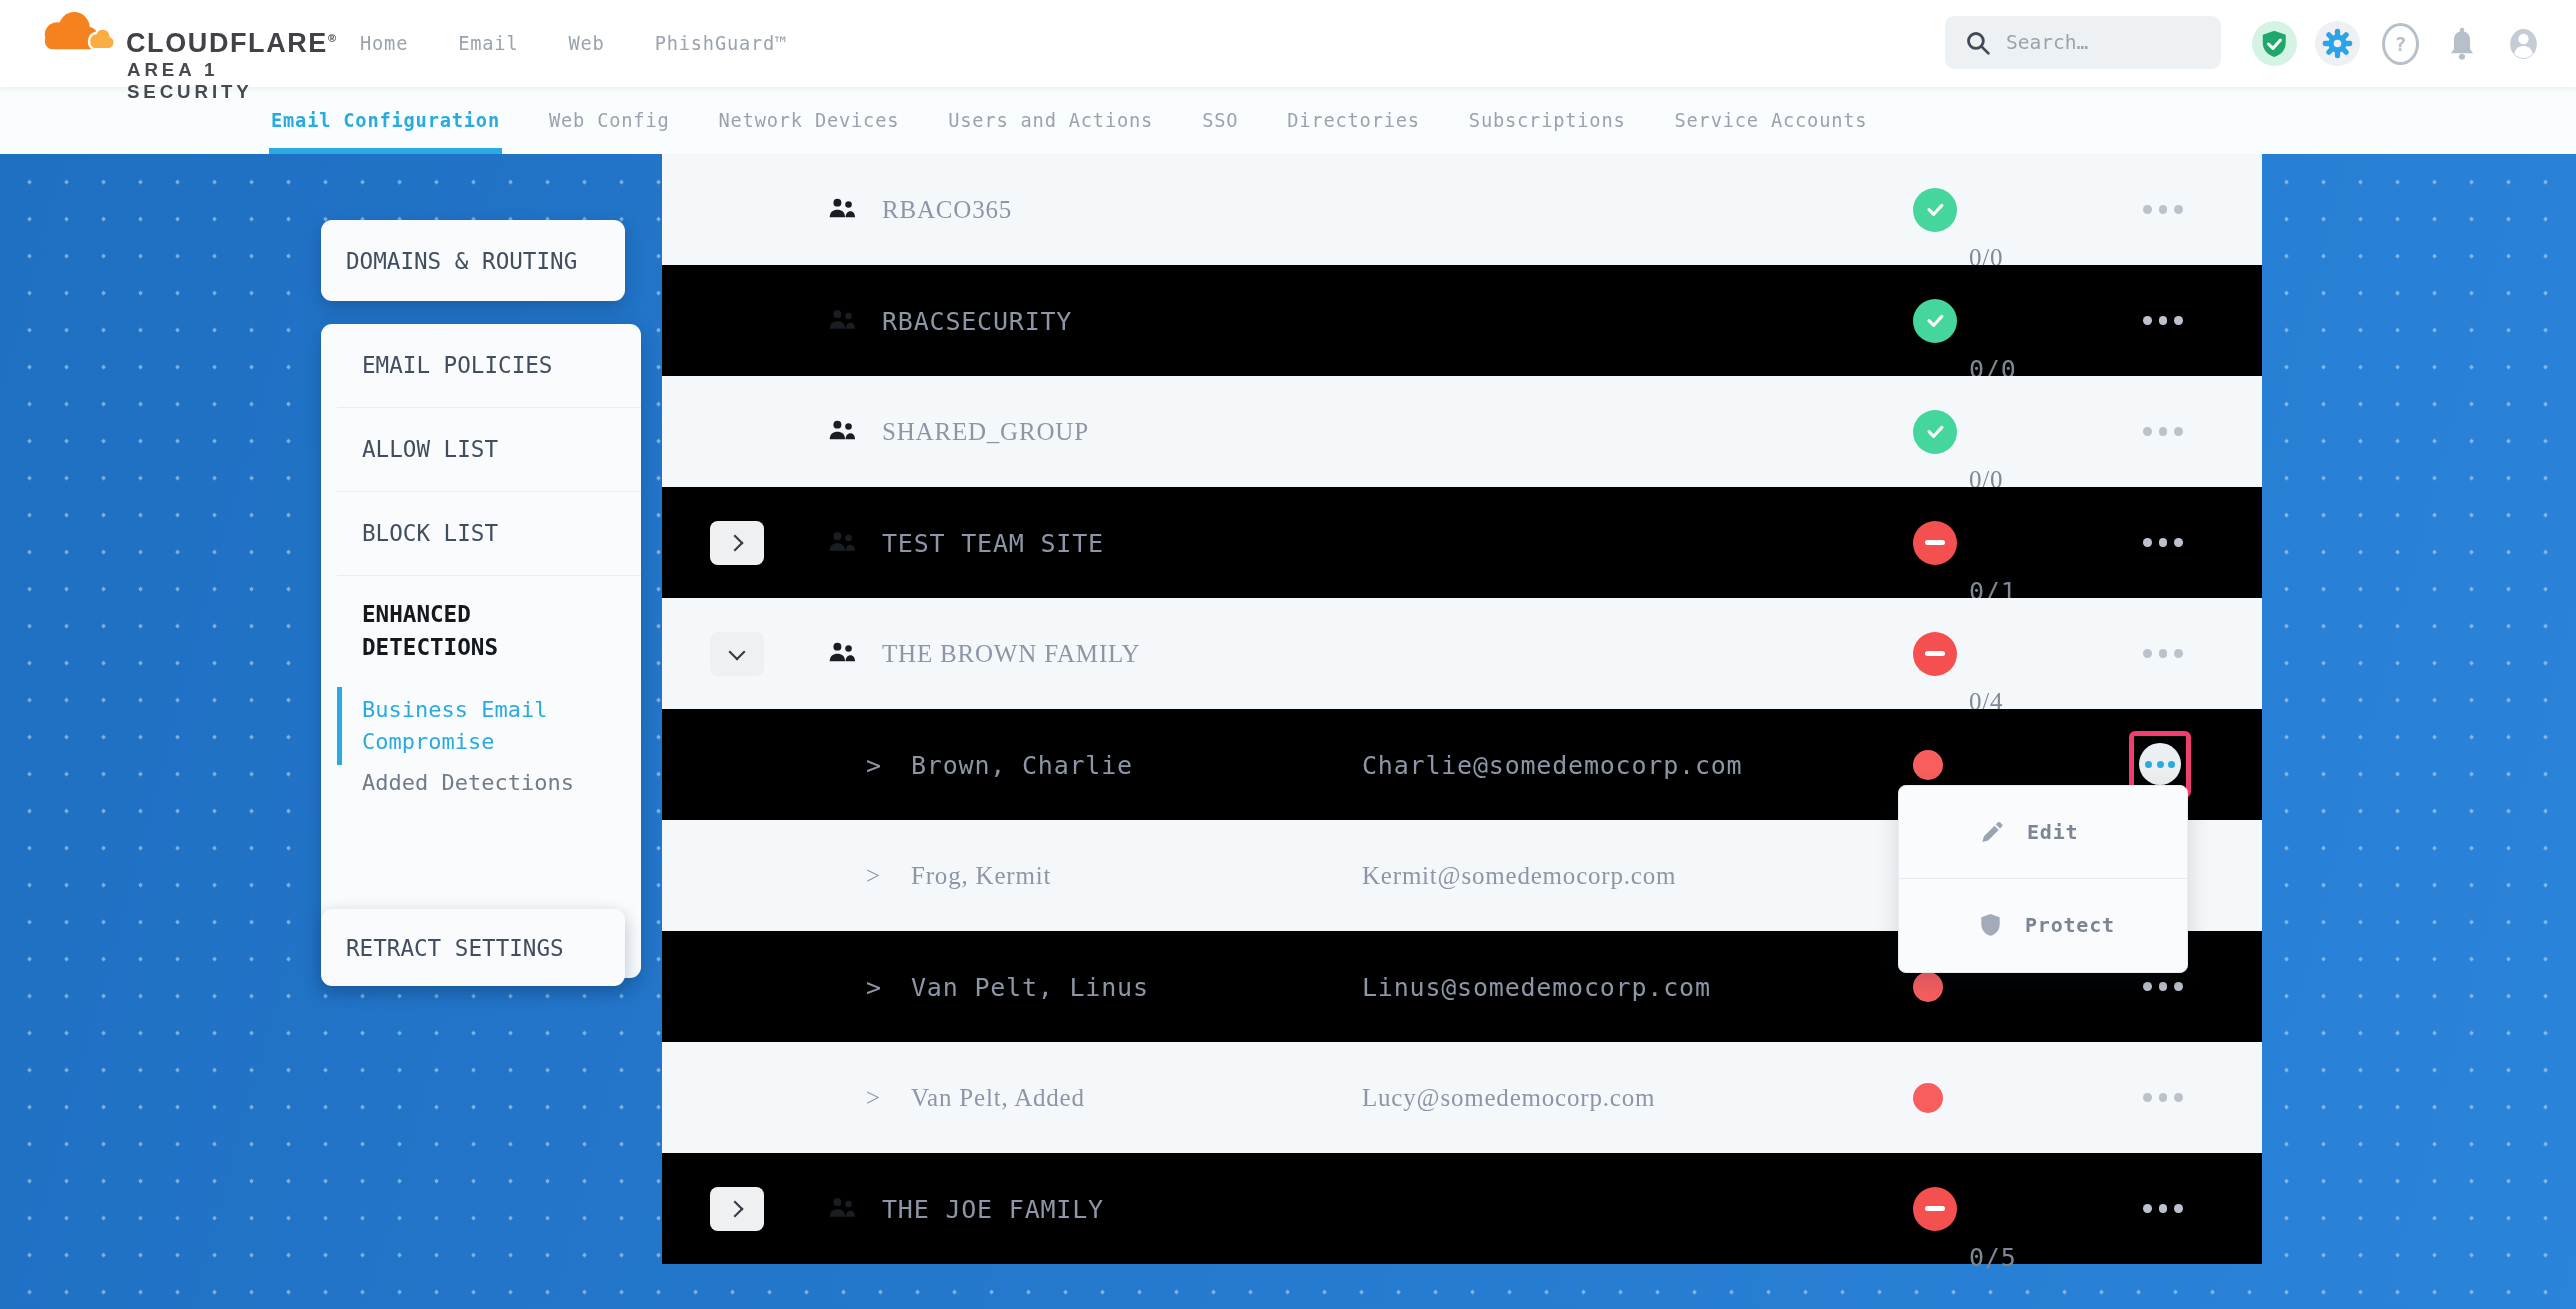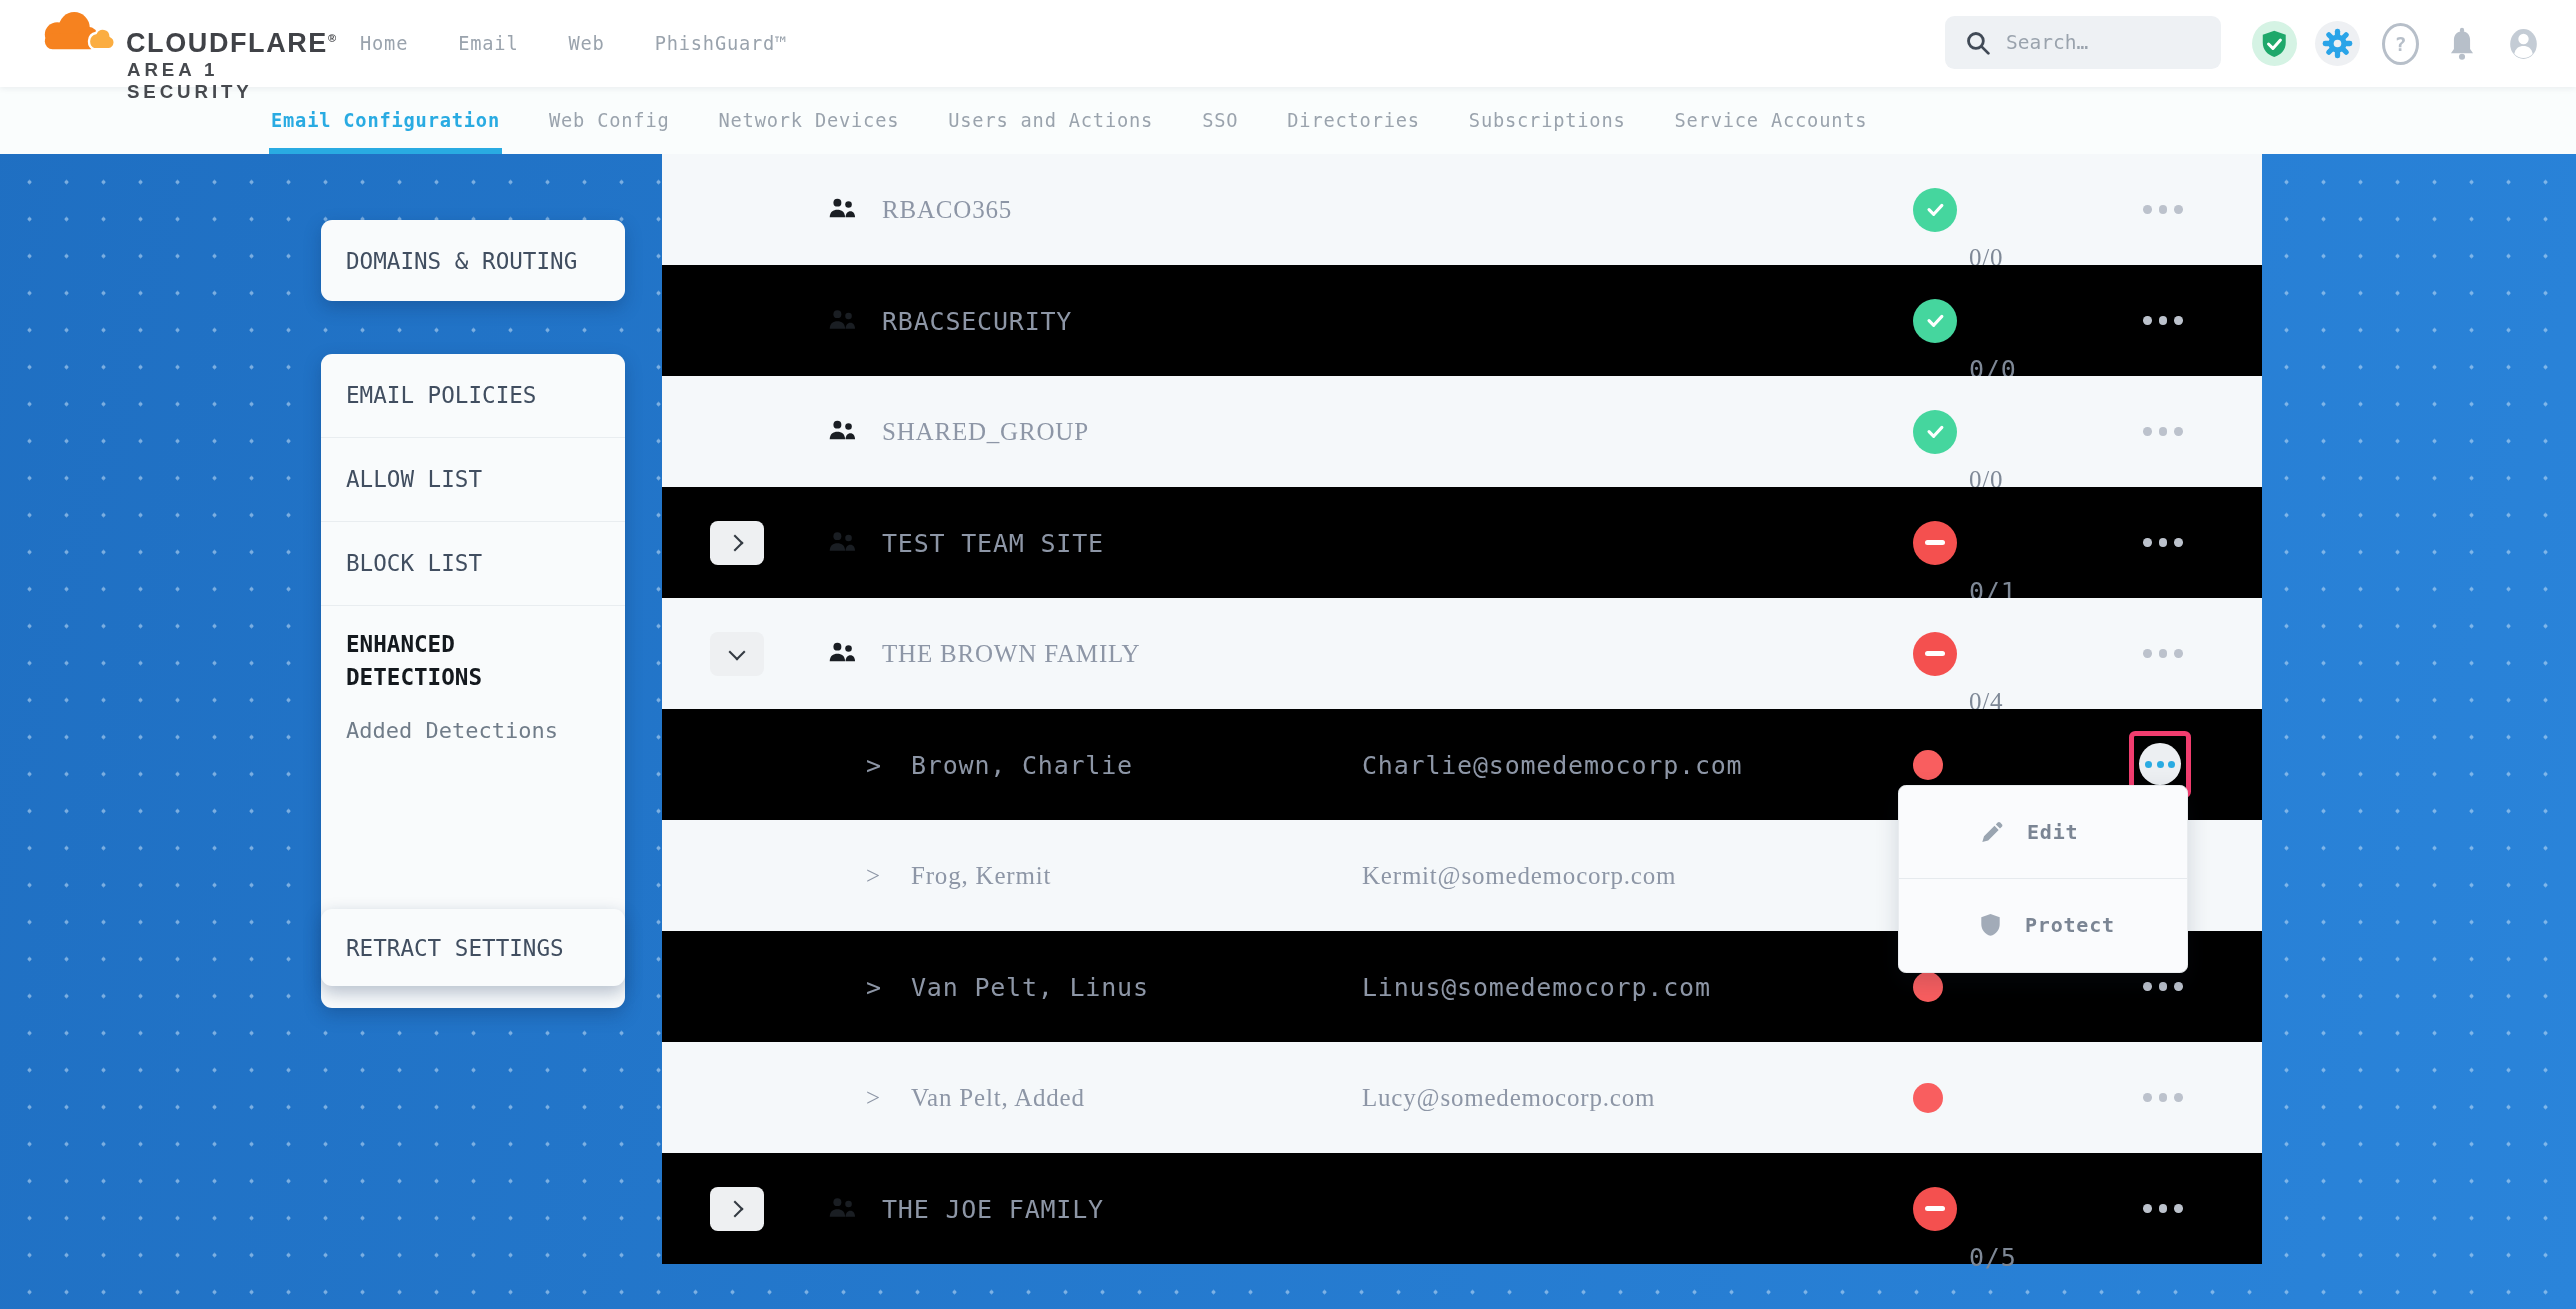--- a/index.html
+++ b/index.html
@@ -44,21 +44,21 @@
   .tabs{position:absolute;left:0;top:87px;width:2576px;height:67px;background:#fafdfd;z-index:25;
     display:flex;align-items:center;gap:49px;padding-left:271px;box-sizing:border-box;}
   .tab{font-size:18.7px;color:#9aa3ad;letter-spacing:0.8px;cursor:pointer;white-space:nowrap;
     position:relative;height:67px;display:flex;align-items:center;}
   .tab.active{color:#29abe2;font-weight:bold;}
   .tab.active::after{content:"";position:absolute;left:-1.6px;right:-1.6px;bottom:0;height:6.2px;background:#29abe2;}
   
   .side-card{position:absolute;left:321px;width:304px;background:#f9fbfc;border-radius:11px;
     box-shadow:0 6.2px 17px rgba(13,42,86,.28);overflow:hidden;z-index:5;}
   .card-domains{top:213px;height:81px;margin-top:7px;}
-  .card-policies{top:354px;height:654px;}
+  .card-policies{top:324px;height:654px;padding-left:16px;}
   .card-retract{top:909px;height:77px;}
   .single-label{height:100%;display:flex;align-items:center;padding:0 25px;
     font-size:22.6px;color:#414e60;cursor:pointer;}
   .p-item{display:flex;align-items:center;padding:0 25px;font-size:22.6px;color:#414e60;
     cursor:pointer;box-sizing:border-box;position:relative;line-height:1.45;}
   .p-item.rule{border-bottom:1.6px solid #e9edf0;}
   .p-item.h108{height:84px;}
   .p-item.section-active{height:109px;color:#14191e;font-weight:bold;}
   .p-item.sub-active{height:82px;color:#29abe2;font-size:22px;}
   .p-item.sub-active::before{content:"";position:absolute;left:0;top:1.6px;bottom:1.6px;width:5.4px;background:#29abe2;}
@@ -197,20 +197,21 @@
   </div>
 
 <div class="side-card card-domains">
   <div class="single-label">DOMAINS &amp; ROUTING</div>
 </div>
 <div class="side-card card-policies">
     <div class="p-item h108 rule">EMAIL POLICIES</div>
     <div class="p-item h108 rule">ALLOW LIST</div>
     <div class="p-item h108 rule">BLOCK LIST</div>
     <div class="p-item section-active">ENHANCED DETECTIONS</div>
+    <div class="p-item sub-active">Business Email Compromise</div>
     <div class="p-item sub">Added Detections</div>
   </div>
 <div class="side-card card-retract">
   <div class="single-label">RETRACT SETTINGS</div>
 </div>
 
 <div class="content">
     <div class="row alt">
       <span class="grp-icon"><svg width="30" height="23" viewBox="0 0 38 30">
           <g fill="#1a1e23">

